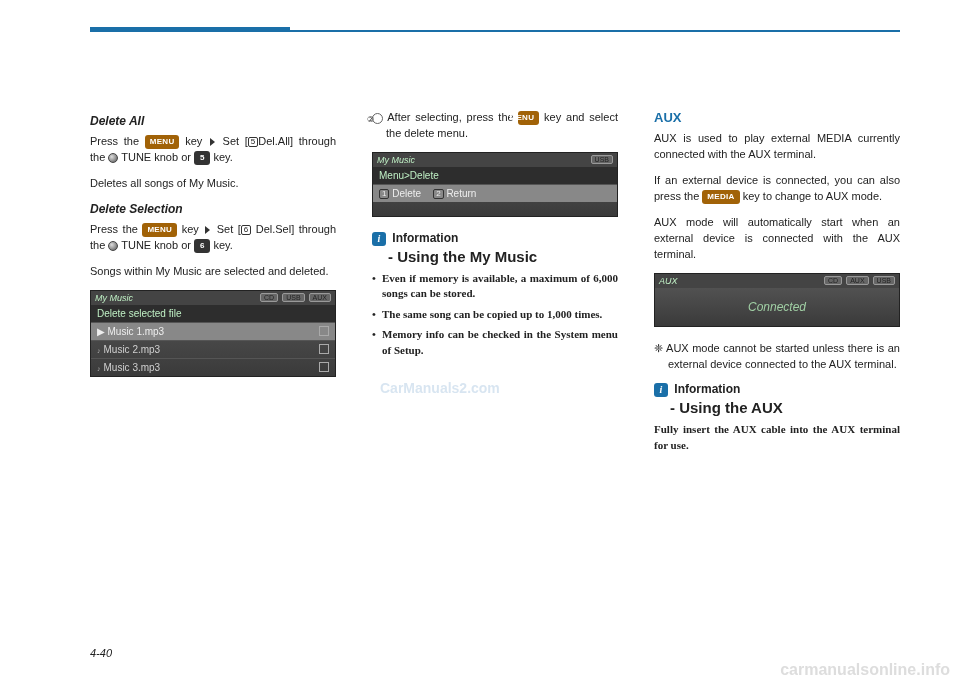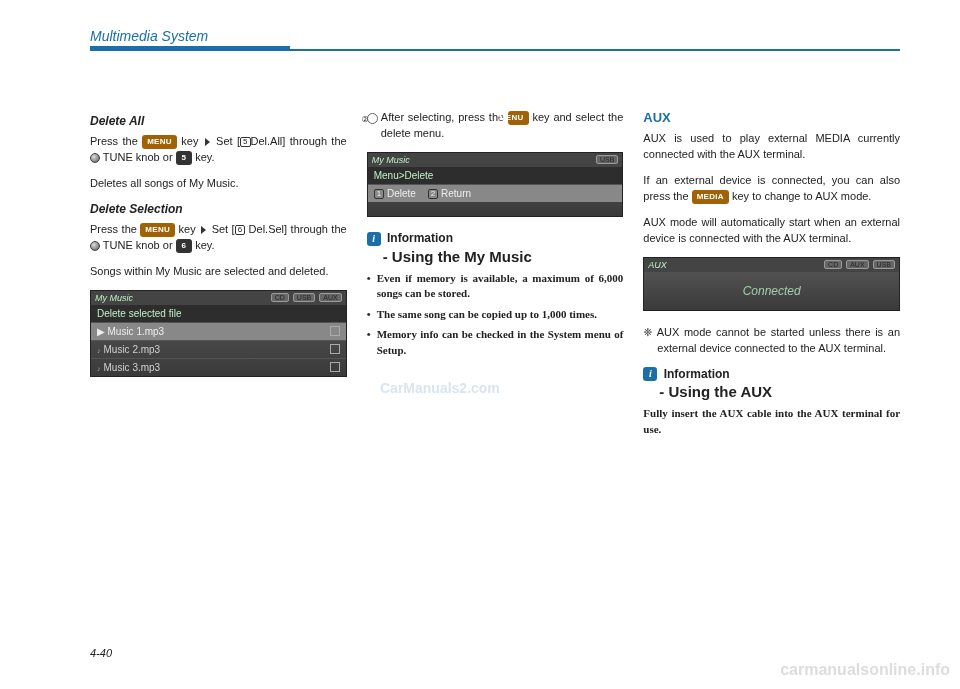--- a/index.html
+++ b/index.html
@@ -33,21 +33,21 @@
       margin-top: 2px;
     }
     .header-line-short {
       height: 5px;
       background: #1a6fa8;
       width: 200px;
       margin-top: -5px;
     }
     .columns {
       display: flex;
-      gap: 20px;
+      gap: 36px;
       margin-top: 60px;
     }
     .col {
       flex: 1;
       min-width: 0;
     }
     .subhead {
       font-style: italic;
       font-weight: bold;
       font-size: 12px;
@@ -260,21 +260,20 @@
       left: 380px;
       color: rgba(100,150,200,0.25);
       font-size: 14px;
       font-weight: bold;
     }
   </style>
 </head>
 <body>
 
 <div class="header">
-  <div class="header-title">Multimedia System</div>
   <div class="header-line"></div>
   <div class="header-line-short"></div>
 </div>
 
 <div class="columns">
 
   <div class="col">
     <div class="subhead">Delete All</div>
     <p>
       <span>Press the </span>

